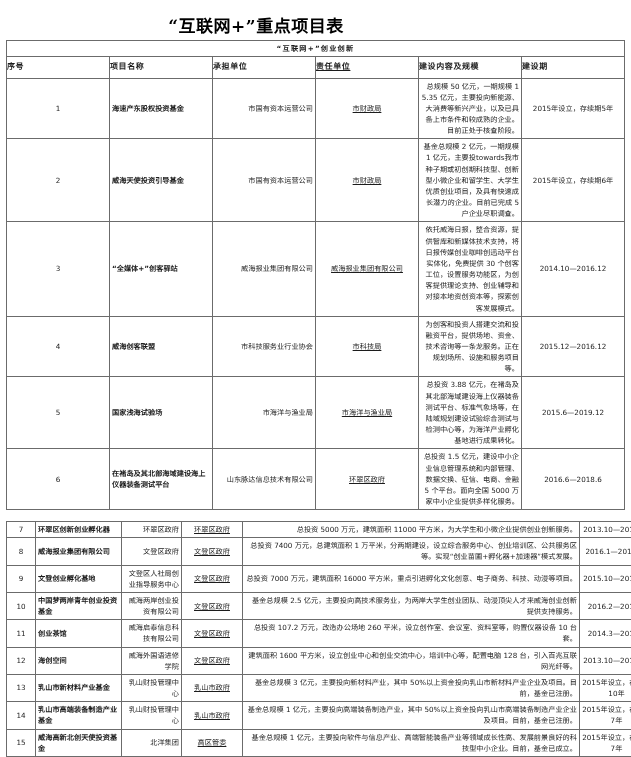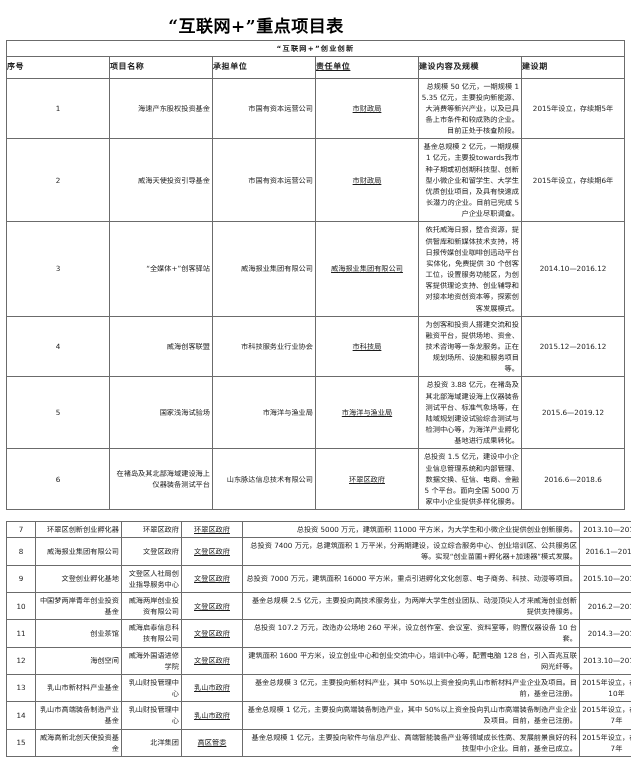--- a/index.html
+++ b/index.html
@@ -64,23 +64,24 @@
     font-weight: bold;
     font-size: 8px;
     letter-spacing: 0.6px;
     padding: 4px 0;
   }
   td.c-seq {
     text-align: center;
     width: 24px;
   }
   td.c-name {
-    text-align: right;
+    text-align: left;
     width: 81px;
     padding: 2px 3px;
+    font-weight: bold;
   }
   td.c-unit {
     text-align: right;
     width: 55px;
     padding: 2px 2px;
   }
   td.c-resp {
     text-align: center;
     width: 56px;
     padding: 2px 2px;

